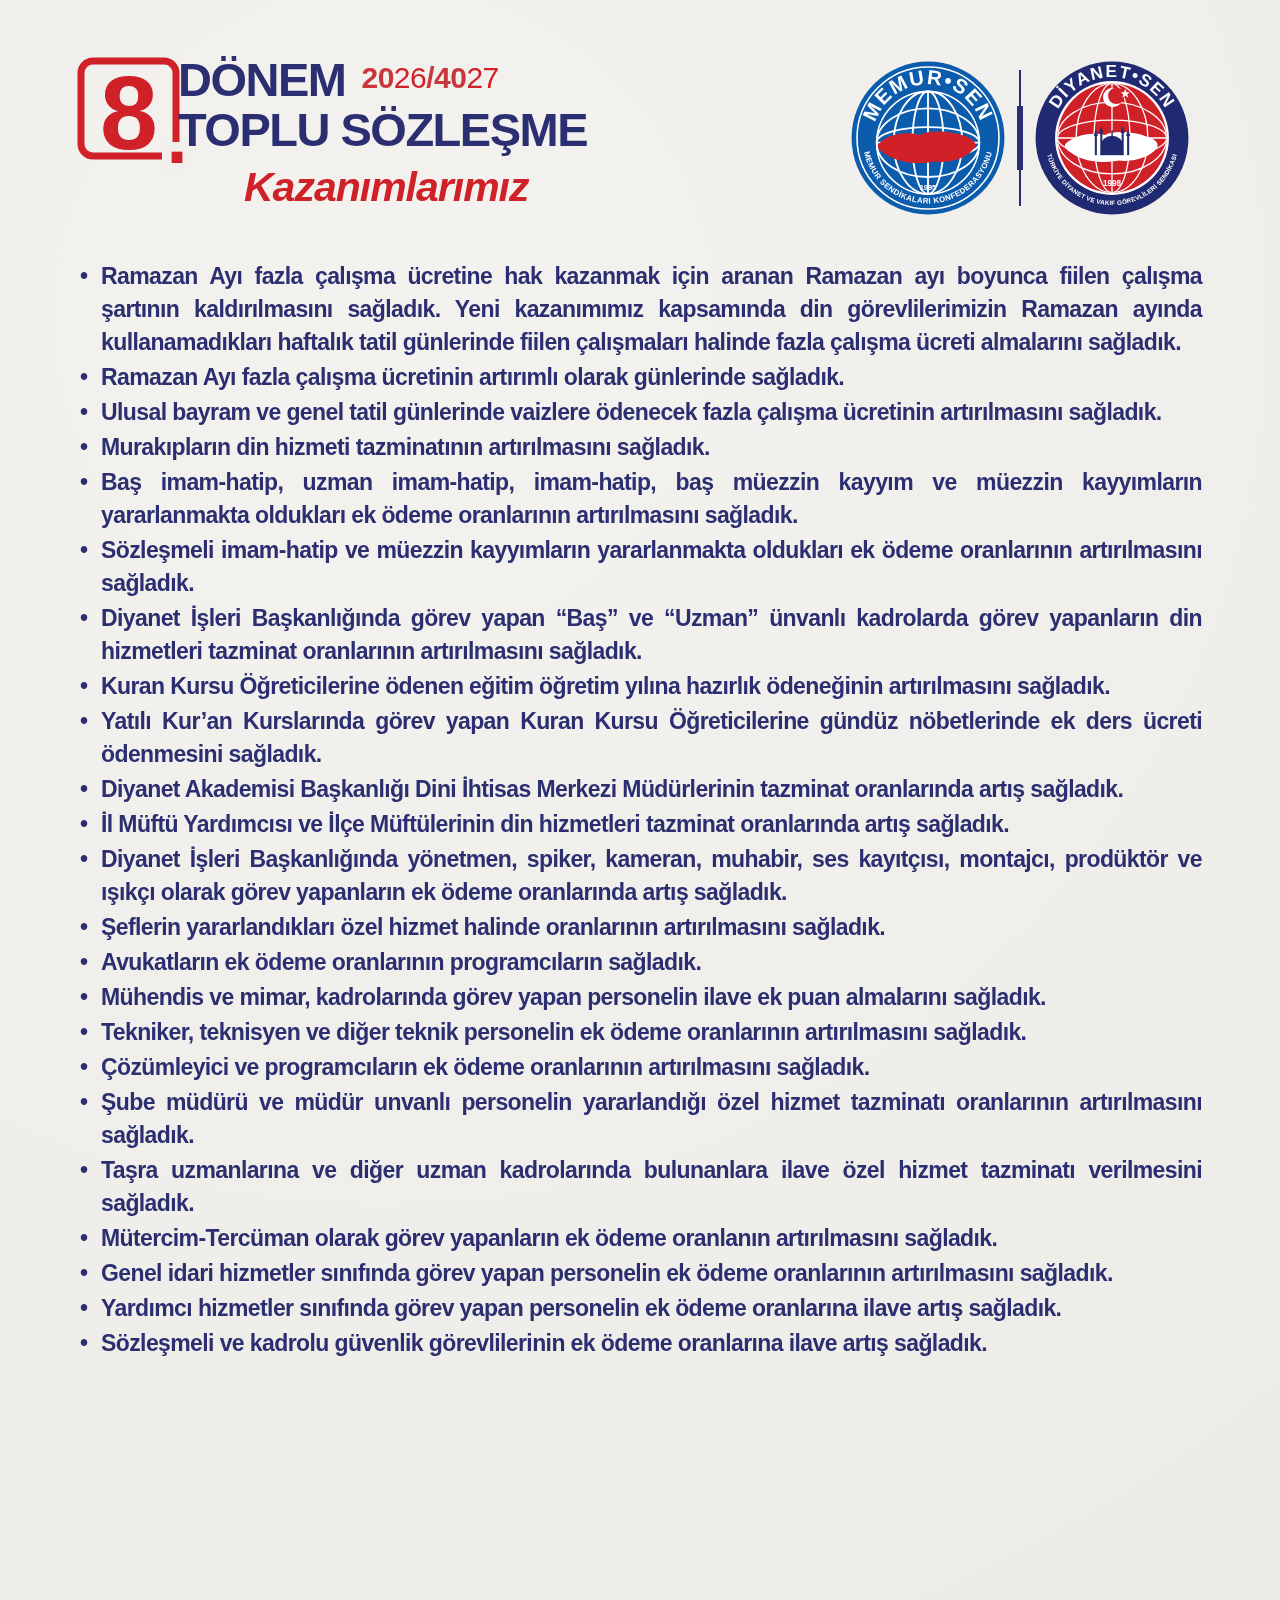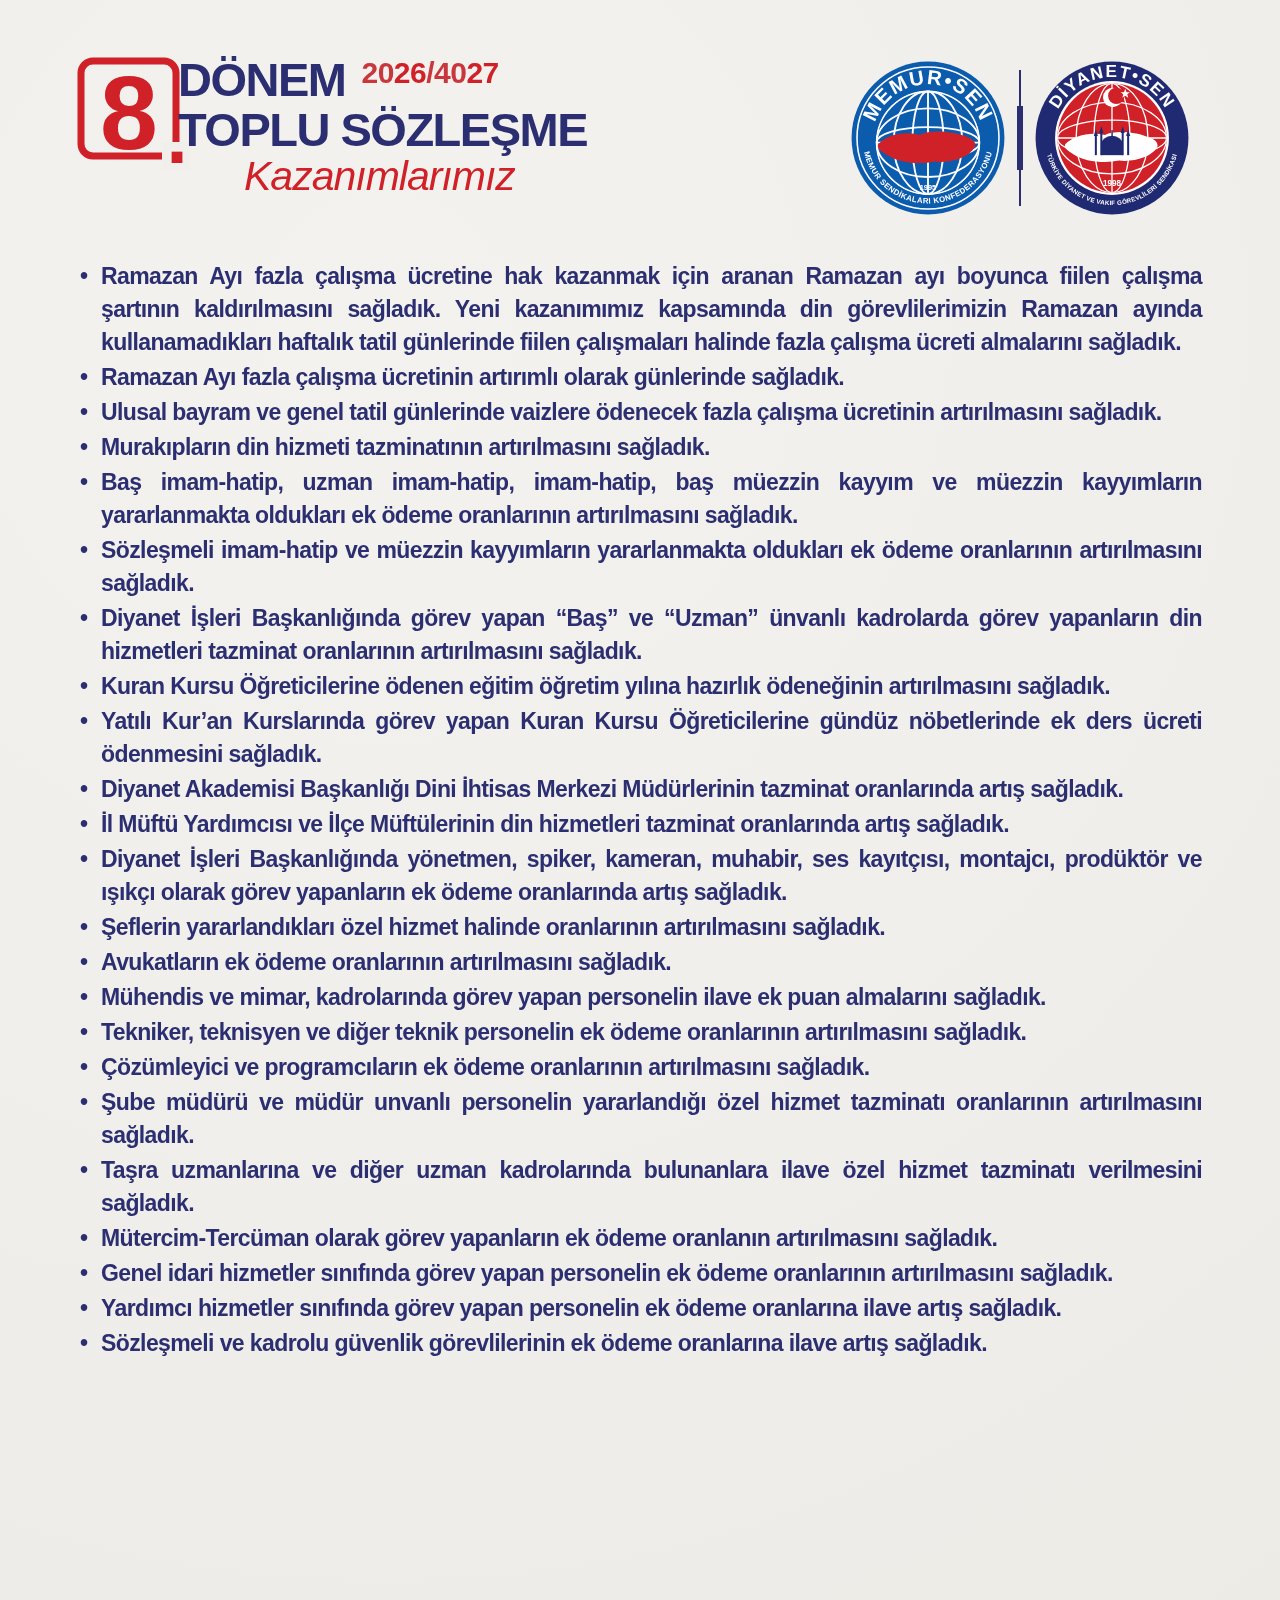--- a/index.html
+++ b/index.html
@@ -4,26 +4,26 @@
 <style>
   html,body{margin:0;padding:0;}
   body{font-family:"Liberation Sans", sans-serif;}
   .page{position:relative;width:1280px;height:1600px;overflow:hidden;
         background:#f1efeb;
         background-image:radial-gradient(circle at 30% 20%, #f4f2ee 0%, #f0eeea 60%, #edebe6 100%);}
   
   .header{position:relative;height:248px;}
   .badge-svg{position:absolute;left:76px;top:56px;width:114px;height:114px;}
   .titles{position:absolute;left:178px;top:58px;width:440px;}
-  .line1{display:flex;align-items:flex-start;gap:16px;}
+  .line1{display:flex;align-items:center;gap:16px;}
   .t1{font-size:47px;line-height:0.92;font-weight:800;color:#2b2e70;letter-spacing:-1.5px;}
   .years{font-size:30px;line-height:1;color:#c9373d;font-weight:600;letter-spacing:-0.5px;padding-bottom:3px;white-space:nowrap;}
-  .years .b{font-weight:700;color:#d02128;}
+  .years .b{font-weight:400;color:#d02128;}
   .t2{font-size:47px;line-height:1;font-weight:700;color:#2b2e70;letter-spacing:-1.5px;margin-top:5px;}
-  .t3{font-size:41px;font-style:italic;font-weight:400;color:#d02128;margin-top:0;margin-left:66px;letter-spacing:-1px;}
+  .t3{font-size:41px;font-style:italic;font-weight:700;color:#d02128;margin-top:11px;margin-left:66px;letter-spacing:-1px;}
   .logos{position:absolute;top:60px;right:90px;display:flex;align-items:center;gap:11px;}
   .logo-svg{width:156px;height:156px;display:block;}
   .divider{position:relative;width:6px;height:136px;}
   .divider .thin{position:absolute;left:2px;top:0;width:2px;height:100%;background:#2b2e70;}
   .divider .thick{position:absolute;left:0;top:36px;width:6px;height:64px;background:#2b2e70;}
   svg text{font-family:"Liberation Sans", sans-serif;}
   
   .bullets{margin:0;padding:12px 78px 0 80px;list-style:none;}
   .bullet-item{position:relative;padding-left:21px;margin-bottom:2px;
                font-size:23px;font-weight:700;color:#2b2e70;line-height:33px;
@@ -188,21 +188,21 @@
       <li class="bullet-item">
         <span class="dot">•</span>
         <span class="txt">Diyanet İşleri Başkanlığında yönetmen, spiker, kameran, muhabir, ses kayıtçısı, montajcı, prodüktör ve ışıkçı olarak görev yapanların ek ödeme oranlarında artış sağladık.</span>
       </li>
       <li class="bullet-item">
         <span class="dot">•</span>
         <span class="txt">Şeflerin yararlandıkları özel hizmet halinde oranlarının artırılmasını sağladık.</span>
       </li>
       <li class="bullet-item">
         <span class="dot">•</span>
-        <span class="txt">Avukatların ek ödeme oranlarının artırılmasını sağladık.</span>
+        <span class="txt">Avukatların ek ödeme oranlarının programcıların sağladık.</span>
       </li>
       <li class="bullet-item">
         <span class="dot">•</span>
         <span class="txt">Mühendis ve mimar, kadrolarında görev yapan personelin ilave ek puan almalarını sağladık.</span>
       </li>
       <li class="bullet-item">
         <span class="dot">•</span>
         <span class="txt">Tekniker, teknisyen ve diğer teknik personelin ek ödeme oranlarının artırılmasını sağladık.</span>
       </li>
       <li class="bullet-item">

